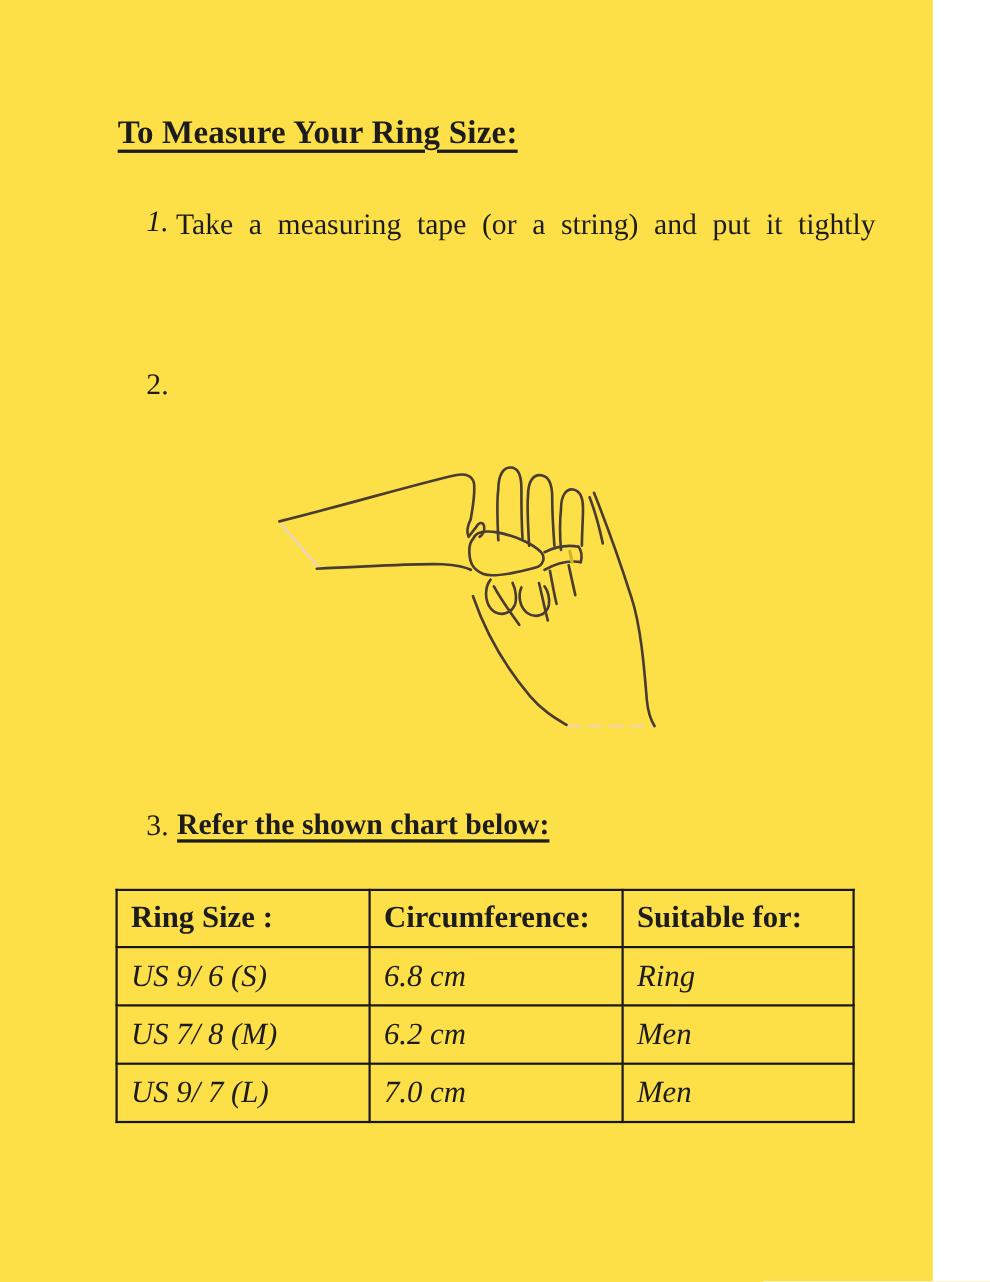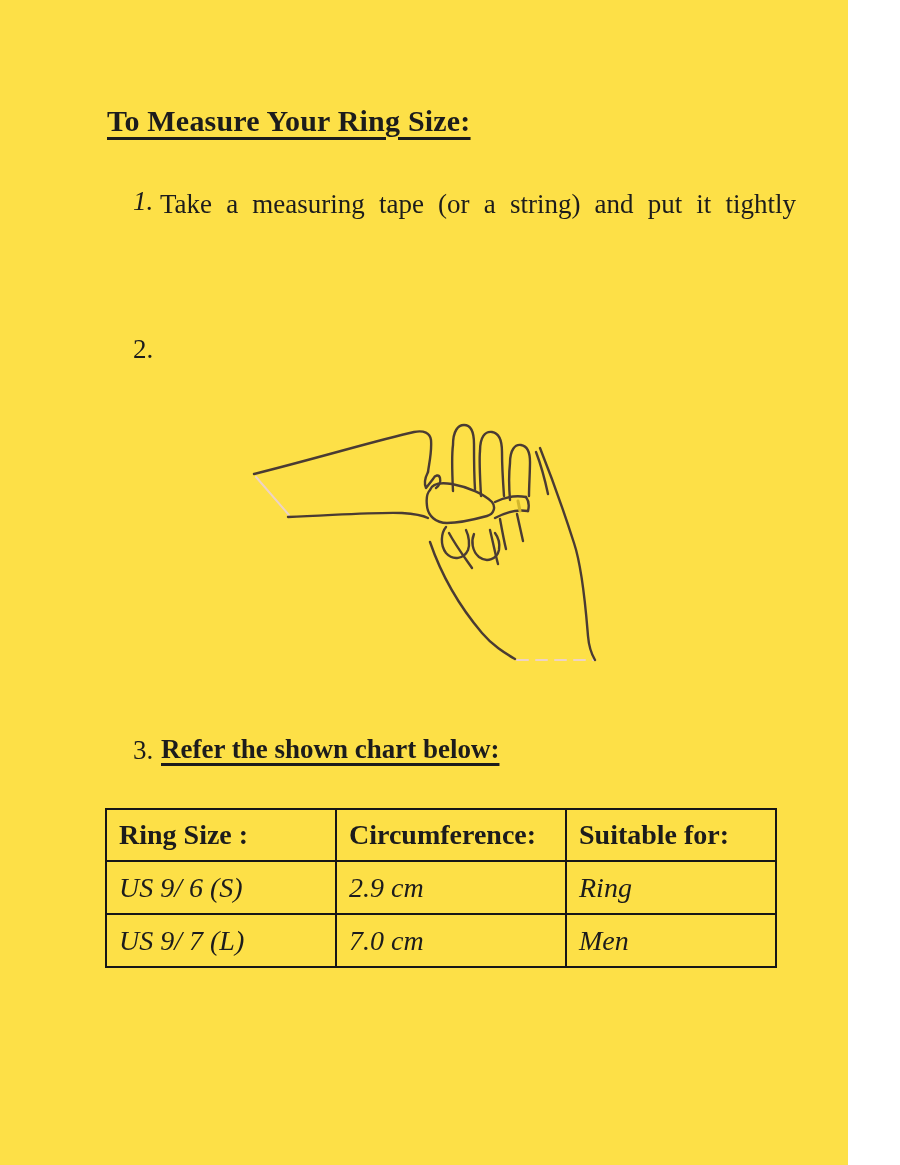--- a/index.html
+++ b/index.html
@@ -168,22 +168,27 @@
     <thead>
       <tr>
         <th>Ring Size :</th>
         <th>Circumference:</th>
         <th>Suitable for:</th>
       </tr>
     </thead>
     <tbody>
       <tr>
         <td>US 9/ 6 (S)</td>
-        <td>2.9 cm</td>
+        <td>6.8 cm</td>
         <td>Ring</td>
+      </tr>
+      <tr>
+        <td>US 7/ 8 (M)</td>
+        <td>6.2 cm</td>
+        <td>Men</td>
       </tr>
       <tr>
         <td>US 9/ 7 (L)</td>
         <td>7.0 cm</td>
         <td>Men</td>
       </tr>
     </tbody>
   </table>
 
 </div>

